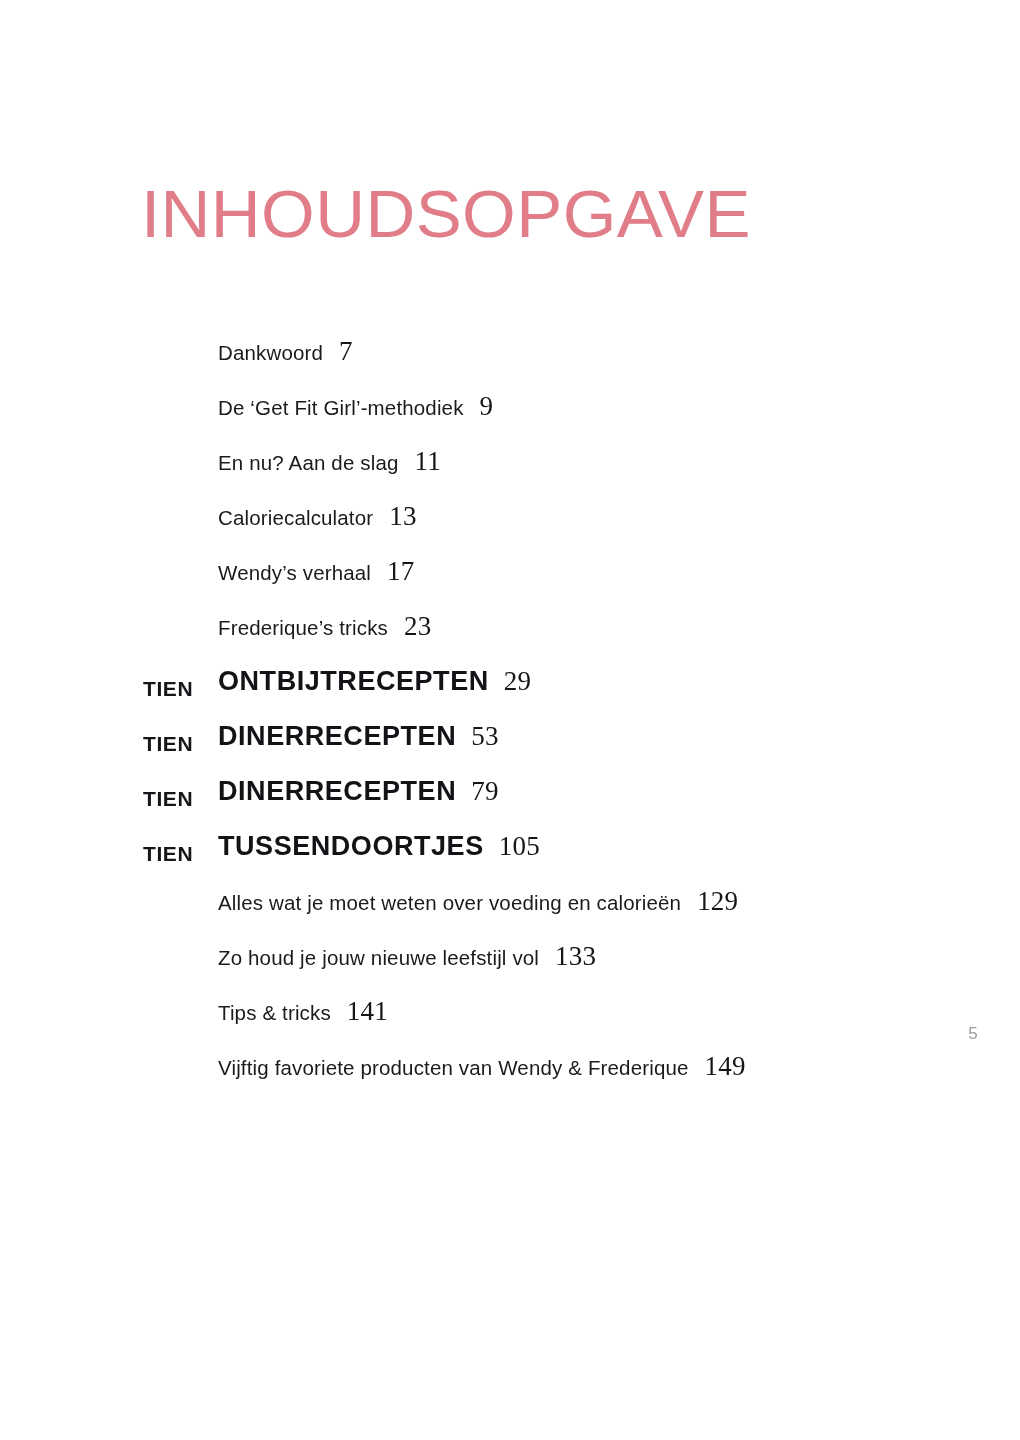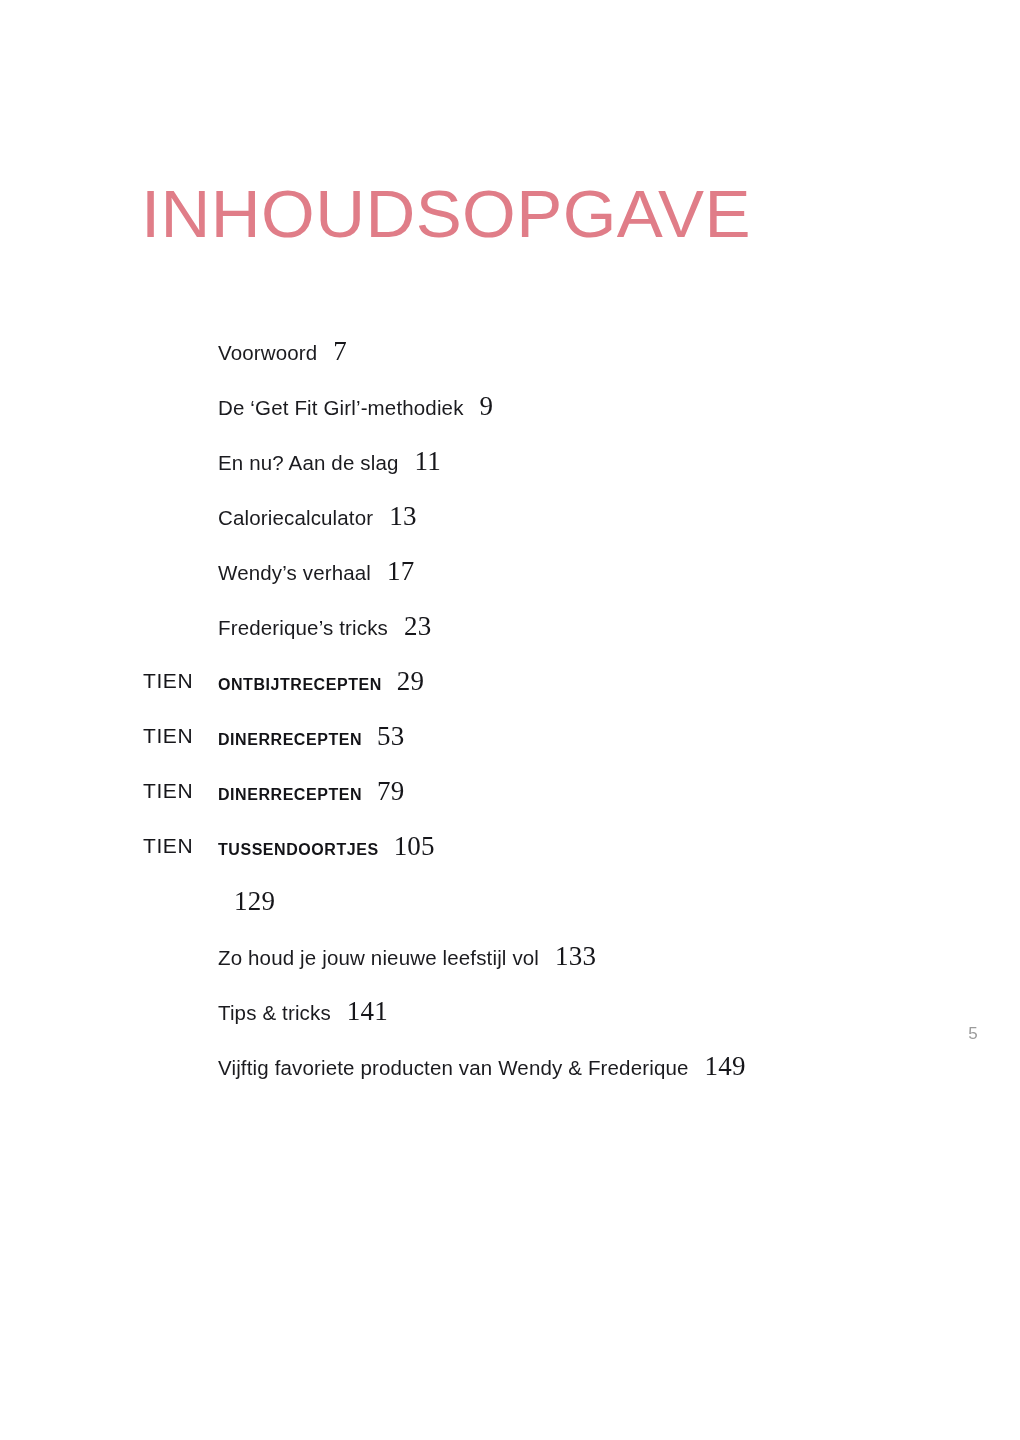--- a/index.html
+++ b/index.html
@@ -54,25 +54,25 @@
     display: flex;
     align-items: baseline;
     padding-left: 143px;
     box-sizing: border-box;
   }
 
   
   .row-prefix {
     position: absolute;
     left: 143px;
-    top: 0;
+    top: 8px;
     width: 75px;
     font-family: "Liberation Sans", sans-serif;
     font-size: 21px;
-    font-weight: 400;
+    font-weight: 700;
     letter-spacing: 0.6px;
     color: #16161a;
     line-height: 36px;
   }
 
   .row-body {
     margin-left: 75px;
     display: flex;
     align-items: baseline;
     line-height: 36px;
@@ -81,21 +81,21 @@
 
   .row-label {
     font-family: "Liberation Sans", sans-serif;
     font-size: 20.5px;
     font-weight: 400;
     letter-spacing: 0.15px;
     color: #1b1b1f;
   }
 
   .toc-row.is-chapter .row-label {
-    font-size: 16px;
+    font-size: 27px;
     font-weight: 700;
     letter-spacing: 0.55px;
     color: #131317;
   }
 
   .row-page {
     font-family: "Liberation Serif", serif;
     font-size: 27px;
     font-weight: 400;
     color: #16161a;
@@ -123,21 +123,21 @@
 </head>
 <body>
 
 <div class="page">
 
   <h1 class="toc-title">INHOUDSOPGAVE</h1>
 
   <div class="toc-list">
       <div class="toc-row">
         <div class="row-body">
-          <span class="row-label">Voorwoord</span>
+          <span class="row-label">Dankwoord</span>
           <span class="row-page">7</span>
         </div>
       </div>
       <div class="toc-row">
         <div class="row-body">
           <span class="row-label">De ‘Get Fit Girl’-methodiek</span>
           <span class="row-page">9</span>
         </div>
       </div>
       <div class="toc-row">
@@ -187,20 +187,21 @@
       </div>
       <div class="toc-row is-chapter">
         <div class="row-prefix">TIEN</div>
         <div class="row-body">
           <span class="row-label">TUSSENDOORTJES</span>
           <span class="row-page">105</span>
         </div>
       </div>
       <div class="toc-row">
         <div class="row-body">
+          <span class="row-label">Alles wat je moet weten over voeding en calorieën</span>
           <span class="row-page">129</span>
         </div>
       </div>
       <div class="toc-row">
         <div class="row-body">
           <span class="row-label">Zo houd je jouw nieuwe leefstijl vol</span>
           <span class="row-page">133</span>
         </div>
       </div>
       <div class="toc-row">

